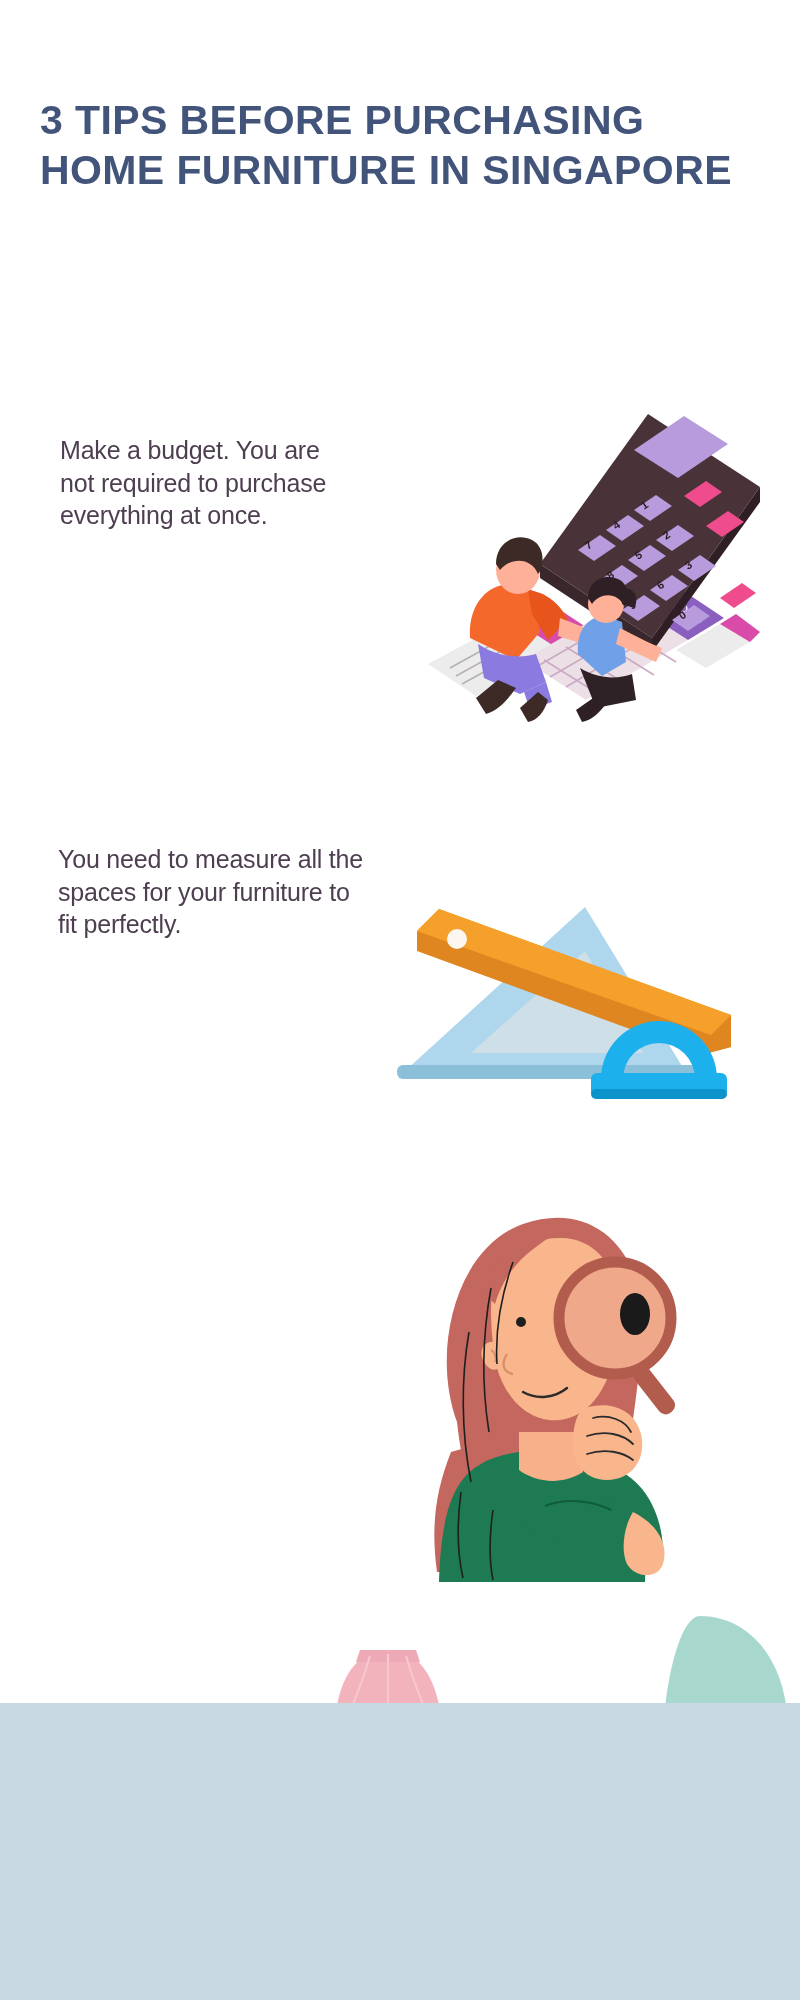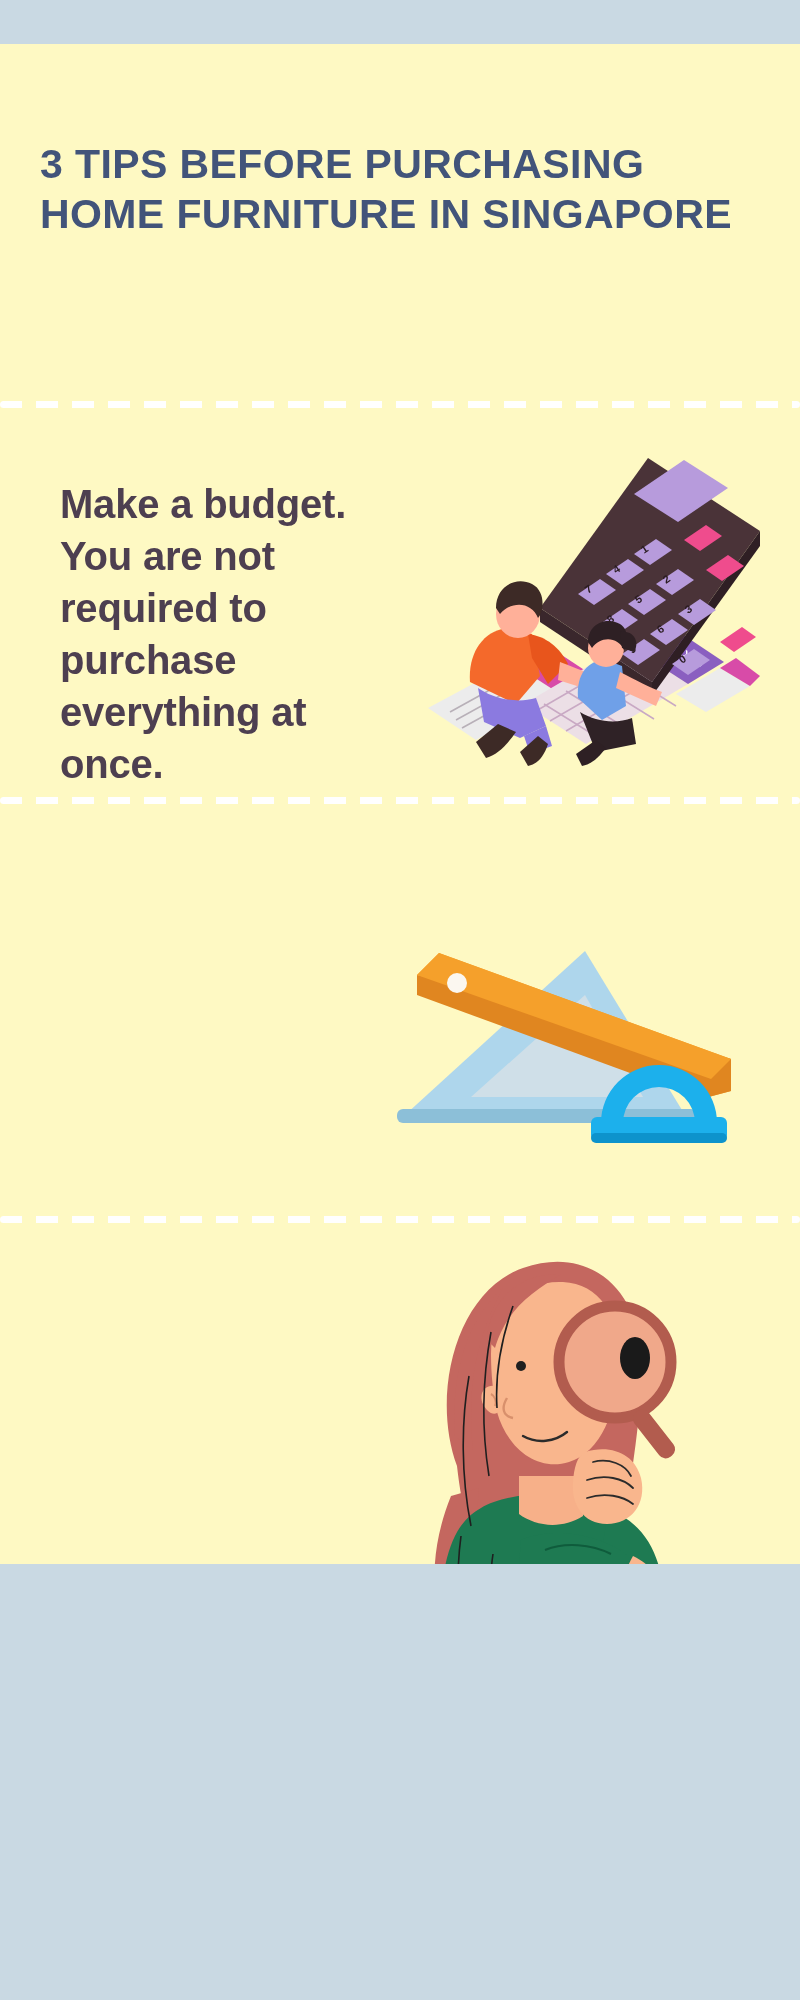--- a/index.html
+++ b/index.html
@@ -5,24 +5,23 @@
 <style>
   * { margin:0; padding:0; box-sizing:border-box; }
   html, body {
     width:800px; height:2000px;
     font-family:"Liberation Sans", sans-serif;
     background:#c9d9e3;
     overflow:hidden;
   }
   #infographic {
     position:relative;
-    width:800px; height:1520px;
-    background:#fef9c3;
+    width:800px; height:1703px;
+    background:#ffffff;
     overflow:hidden;
-    margin-top:44px;
   }
 
   
   .divider {
     position:absolute;
     left:0; width:800px; height:7px;
     background-image: repeating-linear-gradient(
       to right,
       #ffffff 0px, #ffffff 22px,
       rgba(255,255,255,0) 22px, rgba(255,255,255,0) 36px
@@ -54,22 +53,22 @@
   
   .tip {
     position:absolute; left:0; width:800px;
   }
   #tip1 { top:357px; height:396px; }
   #tip2 { top:753px; height:419px; }
   #tip3 { top:1172px; height:410px; }
 
   .tip-text {
     position:absolute;
-    font-size:40px;
-    font-weight:bold;
+    font-size:25px;
+    font-weight:normal;
     line-height:1.30;
     color:#4d3f50;
     letter-spacing:-0.2px;
   }
   #tip1 .tip-text { left:60px; top:77px;  width:290px; }
   #tip2 .tip-text { left:58px; top:90px;  width:310px; }
   #tip3 .tip-text { left:58px; top:110px; width:300px; }
 
   .illus { position:absolute; }
   #illus1 { left:420px; top:35px;  width:340px; height:330px; }
@@ -187,20 +186,21 @@
         <path d="M160 276 C176 286 196 288 212 282 L216 308 L176 316 Z" fill="#2f2226"></path>
         <path d="M200 236 C216 244 230 252 242 256 L236 270 L196 252 Z" fill="#ffb099"></path>
         <path d="M186 312 C178 322 172 328 162 330 L156 318 L176 304 Z" fill="#2e2024"></path>
       </g>
     </svg>
   </div>
 
   <div class="divider d2"></div>
 
   <div class="tip" id="tip2">
+    <div class="tip-text">You need to measure all the spaces for your furniture to fit perfectly.</div>
 
     <svg class="illus" id="illus2" viewBox="0 0 360 330">
 
       <g>
         <polygon points="10,268 190,104 290,268" fill="#aed6ec"></polygon>
         <polygon points="76,250 190,148 248,250" fill="#cfdfe8"></polygon>
         <rect x="2" y="262" width="300" height="14" rx="6" fill="#8cbfd8"></rect>
       </g>
 
       <g>

